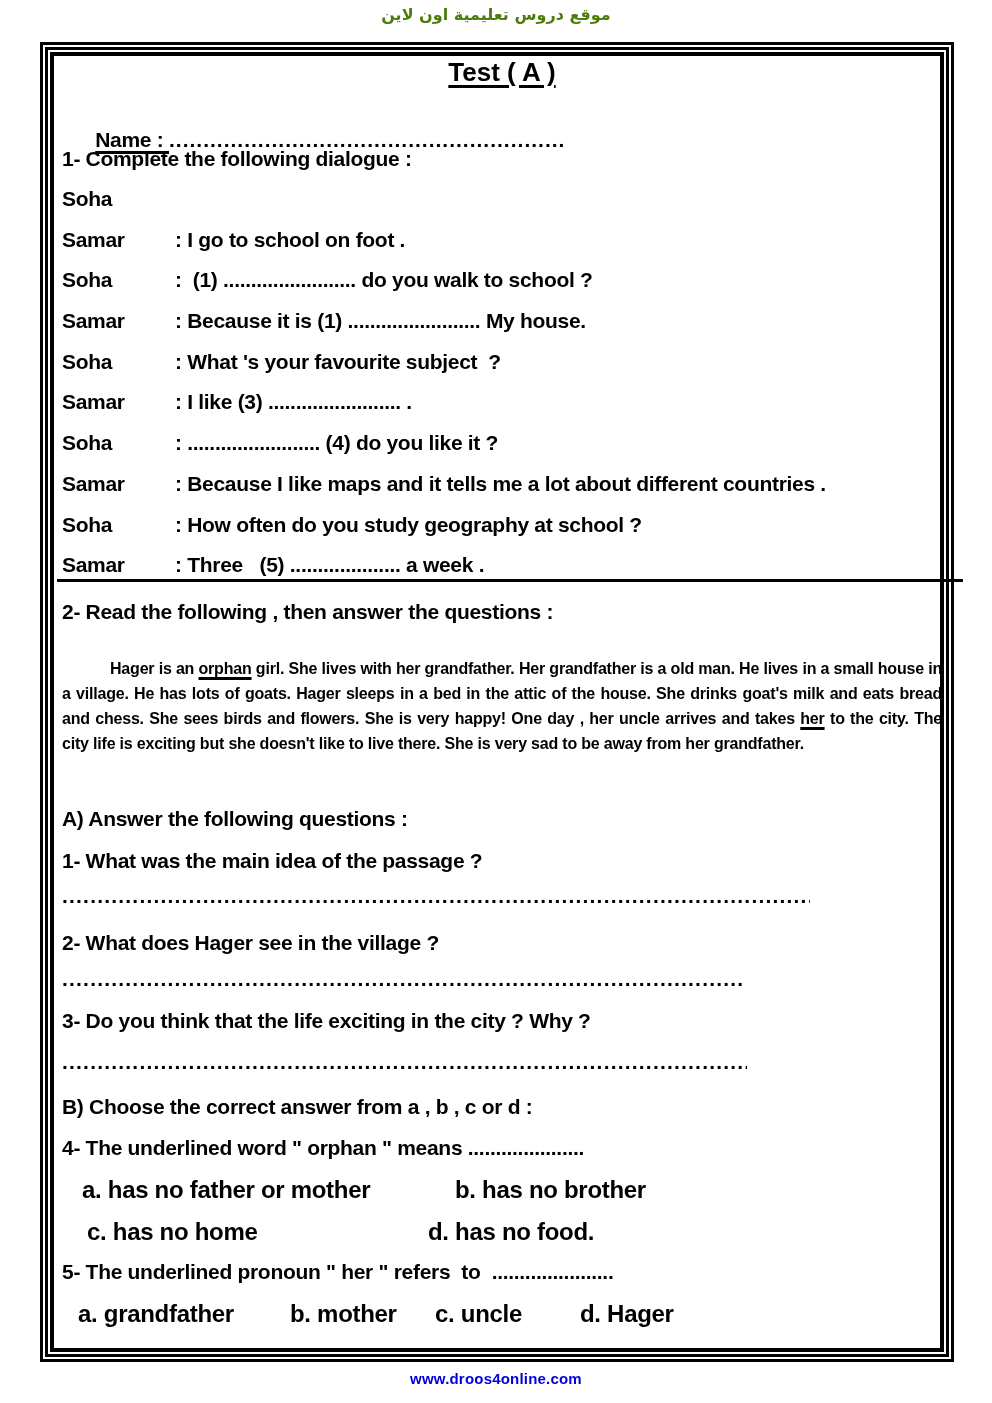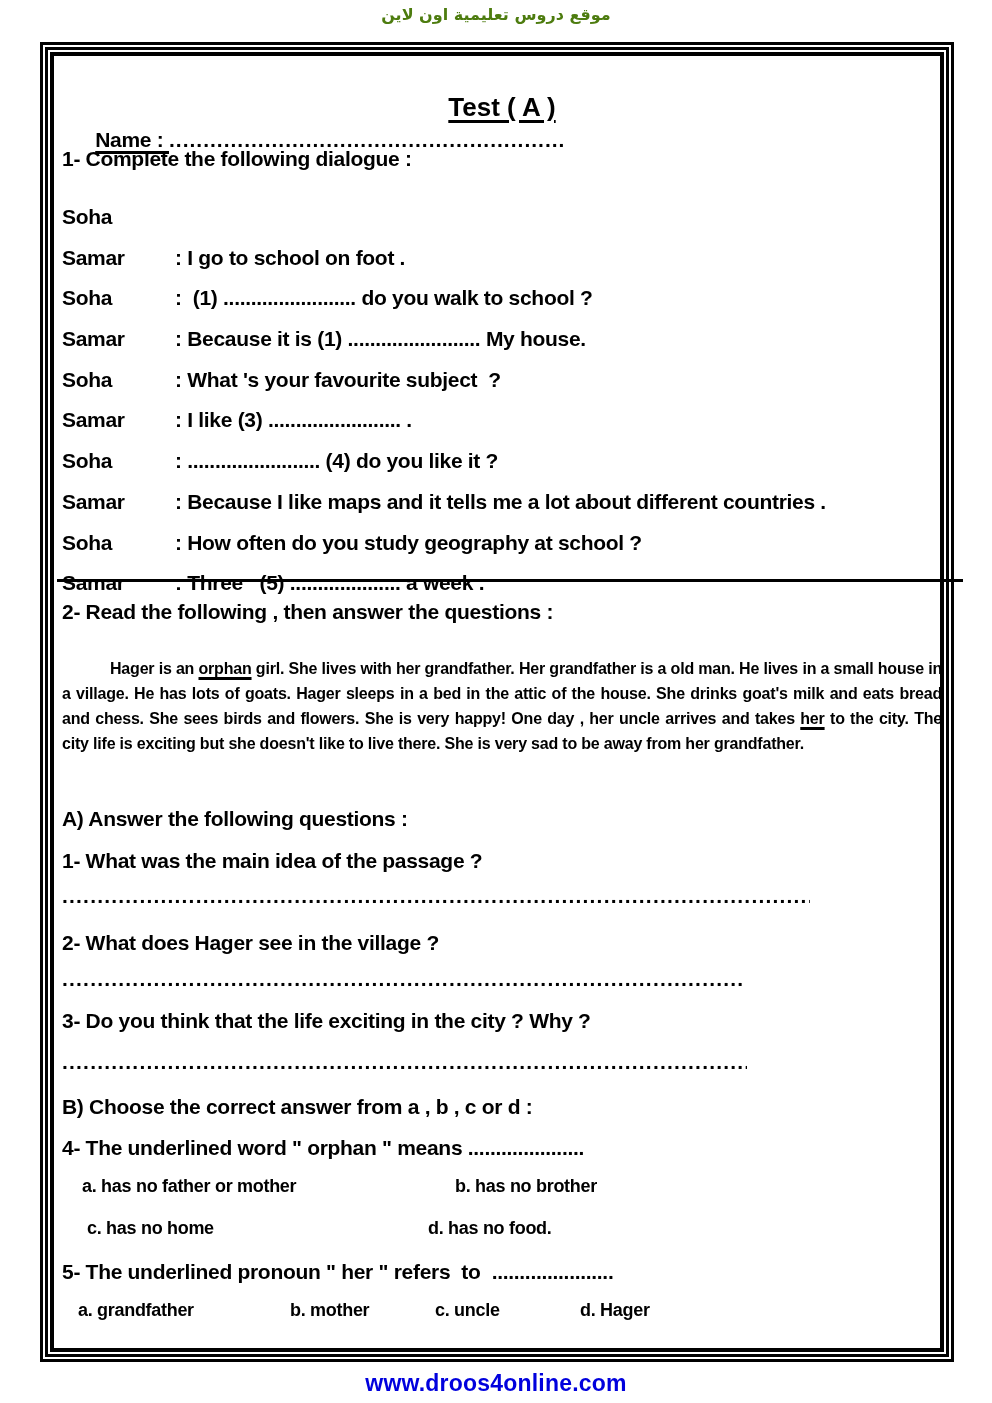--- a/index.html
+++ b/index.html
@@ -3,55 +3,55 @@
 <meta charset="utf-8">
 <style>
   html,body{margin:0;padding:0;background:#ffffff;}
   .page{position:relative;width:992px;height:1403px;background:#fff;
         font-family:"Liberation Sans",sans-serif;font-weight:bold;color:#000;overflow:hidden;}
 
   
   .arabic-header{position:absolute;top:5px;left:0;width:100%;text-align:center;
         font-family:"DejaVu Sans",sans-serif;font-size:16px;font-weight:bold;color:#4d7c0f;}
   .footer-url{position:absolute;top:1370px;left:0;width:100%;text-align:center;
-        font-size:23px;font-weight:bold;color:#0000DD;letter-spacing:.2px;}
+        font-size:15px;font-weight:bold;color:#0000DD;letter-spacing:.2px;}
 
   
   .frame-outer{position:absolute;left:40px;top:42px;width:914px;height:1320px;
         border:3px solid #000;box-sizing:border-box;}
   .frame-mid{position:absolute;inset:2px;border:3px solid #000;}
   .frame-inner{position:absolute;inset:2px;border:4px solid #000;}
 
   
   .divider{position:absolute;left:57px;top:579px;width:906px;height:3px;background:#000;z-index:5;}
 
   
   .content{position:absolute;left:62px;top:0;width:880px;height:1403px;z-index:4;}
   .abs{position:absolute;left:0;}
   .txt{font-size:21px;line-height:26px;white-space:pre-wrap;letter-spacing:-0.3px;}
   .title{top:57px;width:100%;text-align:center;font-size:26px;
-         text-decoration:underline;text-decoration-thickness:2.5px;text-underline-offset:4px;margin-top:35px;}
+         text-decoration:underline;text-decoration-thickness:2.5px;text-underline-offset:4px;}
   .heading{text-decoration-thickness:2.5px;text-underline-offset:4px;}
 
   .name-row{top:101px;}
   .name-label{text-decoration:underline;text-decoration-thickness:2.5px;text-underline-offset:4px;}
   .dots{letter-spacing:1px;}
 
-  .dialogue{top:204px;width:100%;}
+  .dialogue{top:186px;width:100%;}
   .drow{height:40.7px;display:flex;}
   .speaker{width:113px;flex:0 0 113px;}
 
   .passage{top:640px;width:880px;text-align:justify;font-size:16px;line-height:25px;
            letter-spacing:-0.2px;white-space:normal;}
   .passage .indent{display:inline-block;width:48px;}
   .u{text-decoration:underline;text-decoration-thickness:2.5px;text-underline-offset:3px;}
 
   .answer-line{white-space:nowrap;overflow:hidden;letter-spacing:1.2px;font-size:21px;}
   .optrow{position:absolute;width:100%;height:30px;}
-  .opt{position:absolute;top:0;font-size:18px;white-space:pre-wrap;letter-spacing:-0.3px;text-align:center;}
+  .opt{position:absolute;top:0;font-size:24px;white-space:pre-wrap;letter-spacing:-0.3px;text-align:center;}
 </style>
 </head>
 <body>
 
 <div class="page">
 
   <div class="arabic-header" dir="rtl">موقع دروس تعليمية اون لاين</div>
 
   <div class="frame-outer">
     <div class="frame-mid">

